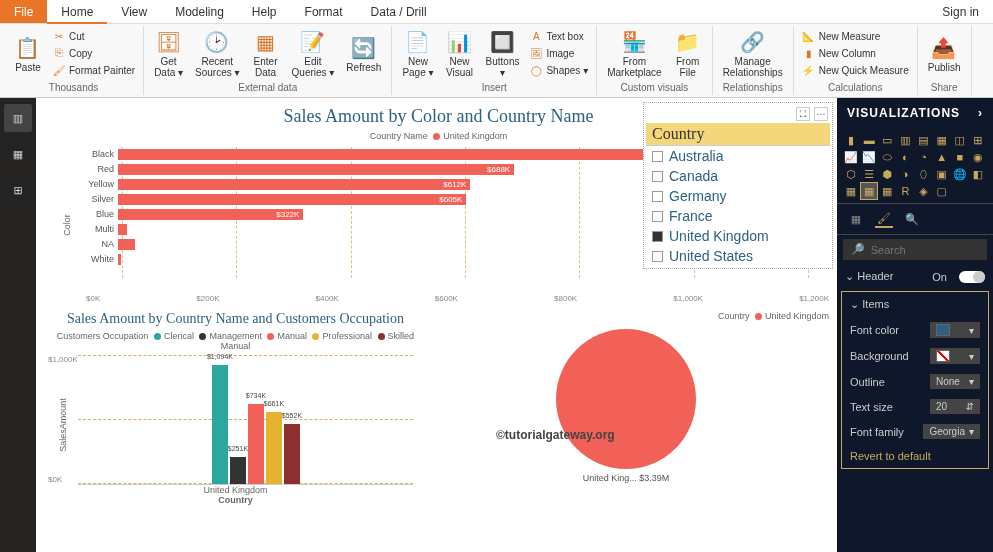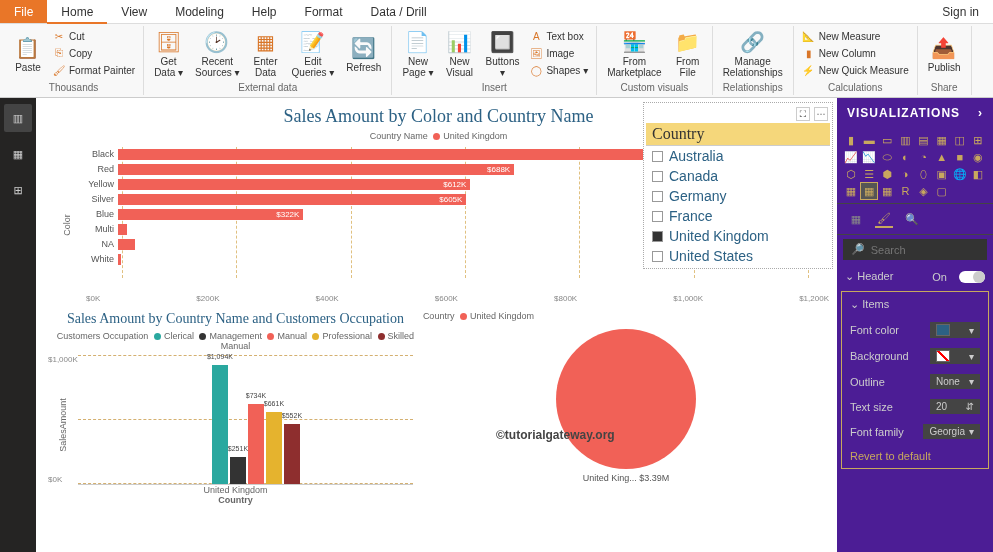--- a/index.html
+++ b/index.html
@@ -45,23 +45,23 @@
 .slicer-check.checked{background:#333}
 .row2{display:flex;margin-top:8px}
 .col-chart{width:48%;height:200px}
 .col-bars{position:relative;height:130px;margin:4px 10px 0 30px;border-bottom:1px solid #ccc}
 .vbar-group{position:absolute;bottom:0;left:40%;display:flex;align-items:flex-end;gap:2px}
 .vbar{width:16px;position:relative}
 .vbar-val{position:absolute;top:-12px;font-size:7px;color:#444;white-space:nowrap;left:50%;transform:translateX(-50%)}
 .y-ticks{position:absolute;left:-30px;top:0;bottom:0;display:flex;flex-direction:column;justify-content:space-between;font-size:8px;color:#888}
 .pie-chart{width:52%;height:200px;position:relative}
 .pie-circle{width:140px;height:140px;border-radius:50%;background:#F16157;margin:8px auto 0}
-.pie-legend{font-size:9px;color:#666;text-align:left}
+.pie-legend{font-size:9px;color:#666;text-align:right}
 .watermark{position:absolute;top:330px;left:460px;font-size:12px;font-weight:bold;color:#444}
-.viz-panel{width:156px;background:#4c1d95;color:#ccc;display:flex;flex-direction:column}
+.viz-panel{width:156px;background:#0f172a;color:#ccc;display:flex;flex-direction:column}
 .viz-head{display:flex;align-items:center;justify-content:space-between;padding:8px 10px;font-size:12px;letter-spacing:1px;font-weight:600;color:#fff}
 .viz-grid{display:grid;grid-template-columns:repeat(8,1fr);gap:1px;padding:4px 6px}
 .viz-icon{width:16px;height:16px;display:flex;align-items:center;justify-content:center;font-size:11px;color:#C8A85E;cursor:pointer}
 .viz-icon.sel{background:#555;outline:1px solid #C8A85E}
 .viz-tabs{display:flex;gap:10px;padding:6px 10px;border-top:1px solid #444;border-bottom:1px solid #444}
 .viz-tab{width:18px;height:18px;display:flex;align-items:center;justify-content:center;cursor:pointer;color:#888}
 .viz-tab.active{color:#C8A85E;border-bottom:2px solid #C8A85E}
 .search-row{display:flex;align-items:center;padding:4px 8px;gap:6px;background:#333;margin:4px 6px}
 .search-row input{flex:1;background:transparent;border:none;color:#ccc;font-size:11px;outline:none}
 .prop-section{border:1px solid #C8A85E;margin:2px 4px}

